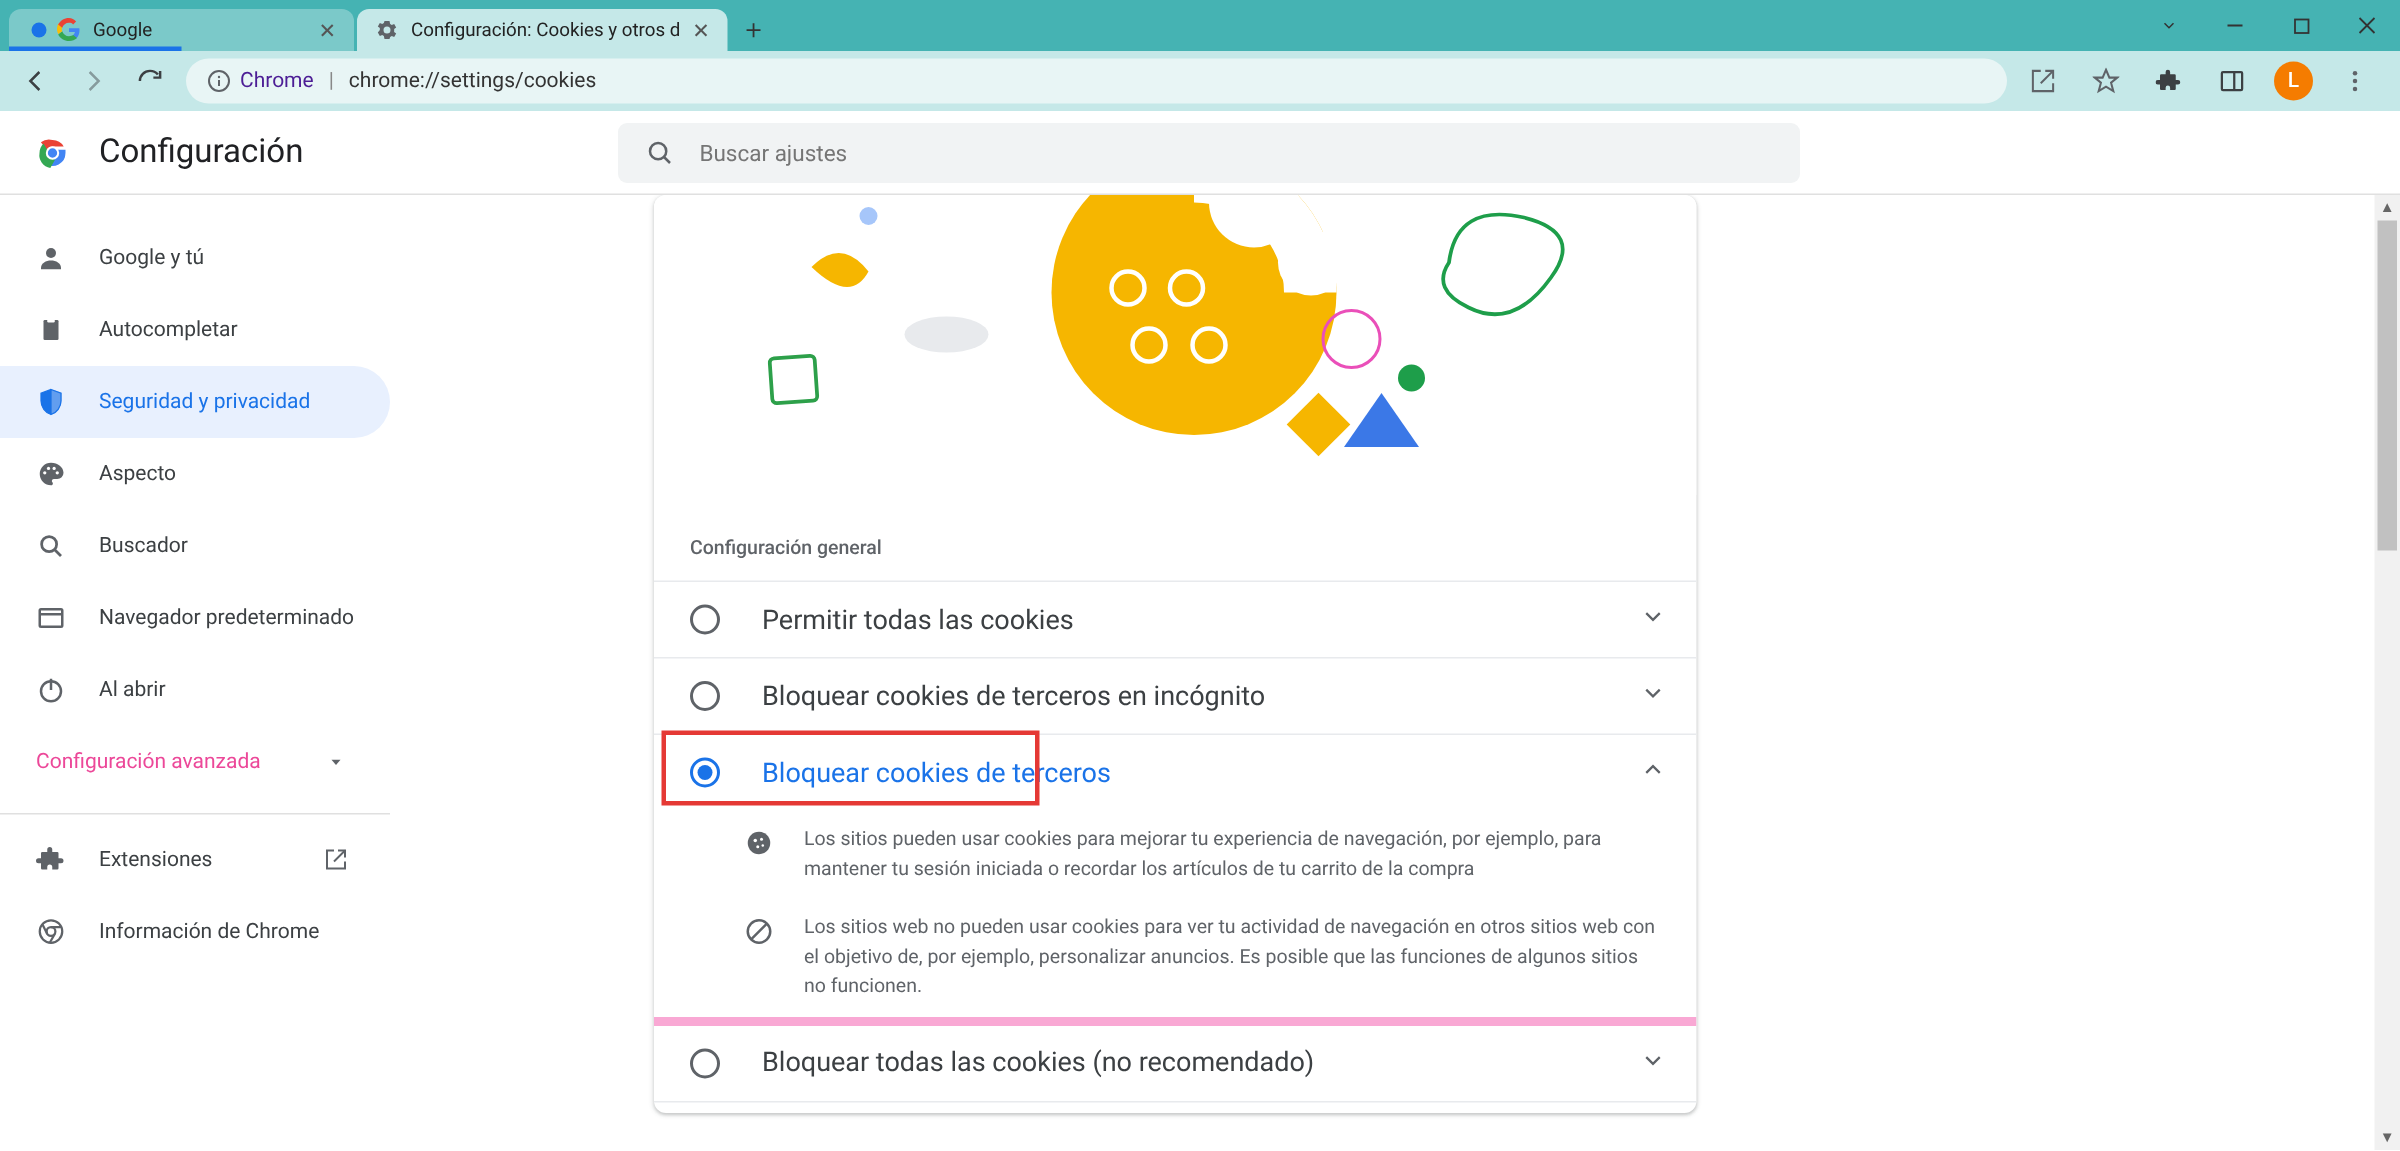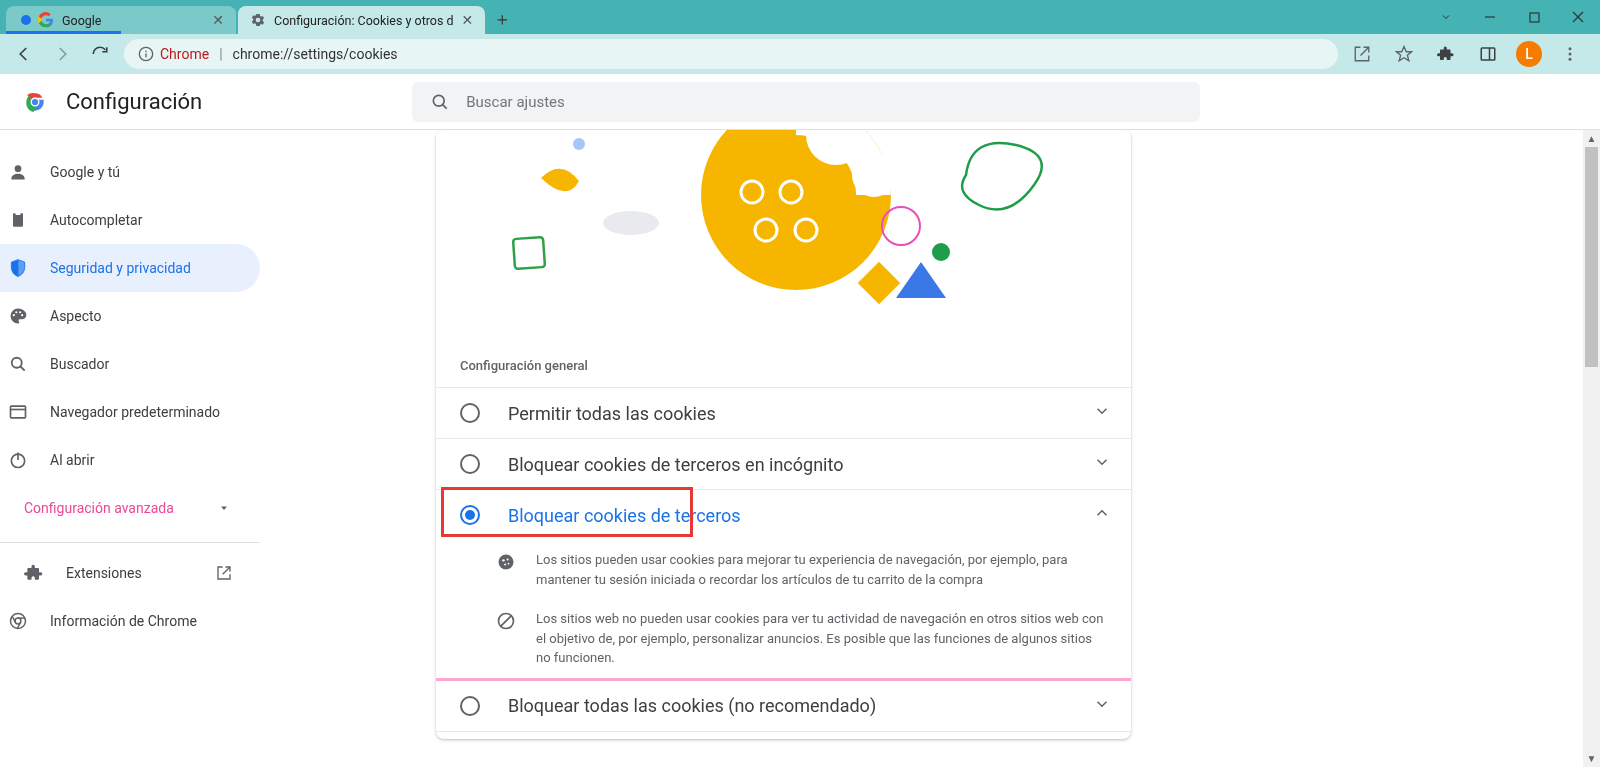--- a/index.html
+++ b/index.html
@@ -14,36 +14,36 @@
   .tab.inactive { background:#7bc9c9; color:#222; }
   .tab.active { background:#c5e8e8; color:#222; }
   .tab.inactive::after{content:"";position:absolute;bottom:0;left:0;width:50%;height:3px;background:#1a73e8;}
   .newtab { width:30px; height:30px; display:flex; align-items:center; justify-content:center; color:#333; font-size:18px; }
   .winctrls { margin-left:auto; display:flex; align-items:center; height:34px; }
   .winbtn { width:44px; height:34px; display:flex; align-items:center; justify-content:center; color:#333; }
 
   .toolbar { height:40px; background:#c5e8e8; display:flex; align-items:center; padding:0 10px; gap:10px; }
   .tbtn { width:28px; height:28px; display:flex; align-items:center; justify-content:center; color:#454545; border-radius:50%; }
   .omnibox { flex:1; height:30px; background:#e8f5f5; border-radius:15px; display:flex; align-items:center; padding:0 14px; font-size:14px; color:#333; gap:10px; }
-  .omnibox .lock { color:#b91c1c; display:flex; align-items:center; gap:6px; font-size:14px;}
+  .omnibox .lock { color:#4c1d95; display:flex; align-items:center; gap:6px; font-size:14px;}
   .omnibox .sep { color:#888; }
   .right-icons { display:flex; align-items:center; gap:14px; padding-right:6px; }
   .avatar { width:26px; height:26px; border-radius:50%; background:#f57c00; color:#fff; display:flex; align-items:center; justify-content:center; font-size:14px; font-weight:500;}
 
   
   .page { position:absolute; top:74px; left:0; right:0; bottom:0; background:#fff; display:flex; flex-direction:column; }
   .page-header { height:56px; display:flex; align-items:center; padding-left:22px; border-bottom:1px solid #e0e0e0; }
   .chrome-logo { width:26px; height:26px; margin-right:18px; }
   .page-title { font-size:22px; color:#202124; font-weight:400; }
   .search-wrap { margin-left:210px; width:788px; height:40px; background:#f1f3f4; border-radius:6px; display:flex; align-items:center; padding:0 18px; gap:16px; color:#5f6368; }
   .search-wrap input { border:none; background:transparent; outline:none; font-size:15px; color:#5f6368; flex:1; }
 
   .page-body { flex:1; display:flex; overflow:hidden; }
   .sidebar { width:260px; padding-top:18px; border-right:0; }
-  .nav-item { height:48px; display:flex; align-items:center; padding-left:8px; gap:22px; font-size:14px; color:#3c4043; border-top-right-radius:24px; border-bottom-right-radius:24px; cursor:pointer; }
+  .nav-item { height:48px; display:flex; align-items:center; padding-left:24px; gap:22px; font-size:14px; color:#3c4043; border-top-right-radius:24px; border-bottom-right-radius:24px; cursor:pointer; }
   .nav-item.active { background:#e8f0fe; color:#1a73e8; }
   .nav-item.active svg { stroke:#1a73e8; fill:#1a73e8; }
   .nav-icon { width:20px; height:20px; color:#5f6368; display:flex; align-items:center; justify-content:center; }
   .adv { height:48px; display:flex; align-items:center; padding-left:24px; gap:22px; font-size:14px; color:#ec4899; justify-content:space-between; padding-right:30px;}
   .divider { height:1px; background:#e0e0e0; margin:10px 0 6px 0; }
   .ext-item { height:48px; display:flex; align-items:center; padding-left:24px; gap:22px; font-size:14px; color:#3c4043; justify-content:space-between; padding-right:28px;}
 
   .content-scroll { flex:1; overflow-y:auto; position:relative; }
   .content-card { width:695px; margin-left:176px; background:#fff; border-radius:8px; box-shadow:0 1px 2px rgba(60,64,67,.2),0 1px 3px 1px rgba(60,64,67,.1); overflow:hidden; }
   .hero { height:200px; background:#fff; position:relative; overflow:hidden; }
@@ -381,21 +381,21 @@
           <span class="desc-text">Los sitios pueden usar cookies para mejorar tu experiencia de navegación, por ejemplo, para mantener tu sesión iniciada o recordar los artículos de tu carrito de la compra</span>
         </div>
         <div class="desc-block">
           <span class="desc-icon"><svg width="20" height="20" viewBox="0 0 24 24" fill="none" stroke="#5f6368" stroke-width="2">
                 <circle cx="12" cy="12" r="9"></circle>
                 <line x1="5.5" y1="18.5" x2="18.5" y2="5.5"></line>
               </svg></span>
           <span class="desc-text">Los sitios web no pueden usar cookies para ver tu actividad de navegación en otros sitios web con el objetivo de, por ejemplo, personalizar anuncios. Es posible que las funciones de algunos sitios no funcionen.</span>
         </div>
 
-        <div class="opt" style="border-top:3px solid #f9a8d4;">
+        <div class="opt" style="border-top:6px solid #f9a8d4;">
           <span class="radio"></span>
           <span class="opt-label">Bloquear todas las cookies (no recomendado)</span>
           <span class="chev"><svg width="18" height="18" viewBox="0 0 24 24" fill="none" stroke="#5f6368" stroke-width="2">
                 <polyline points="6 9 12 15 18 9"></polyline>
               </svg></span>
         </div>
         <div style="height:8px;border-top:1px solid #e8eaed;"></div>
       </div>
 
       <div class="vscroll">

